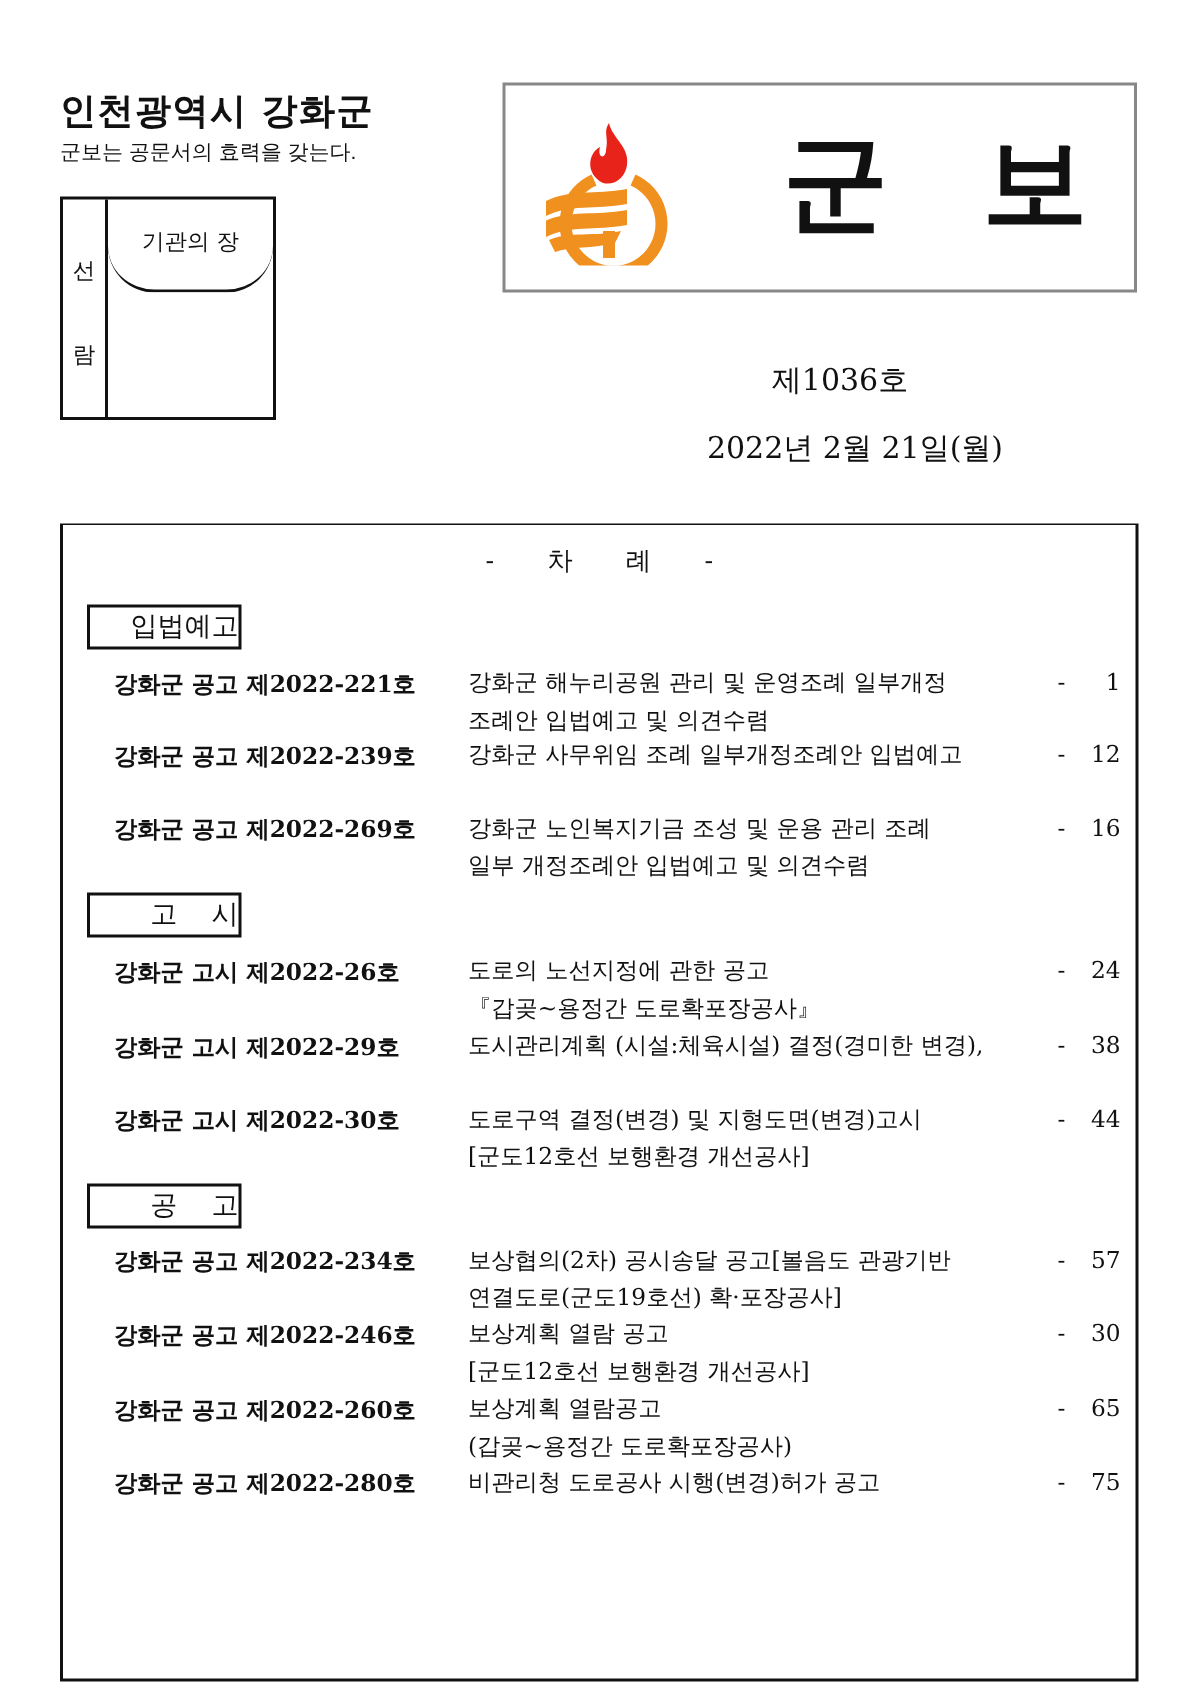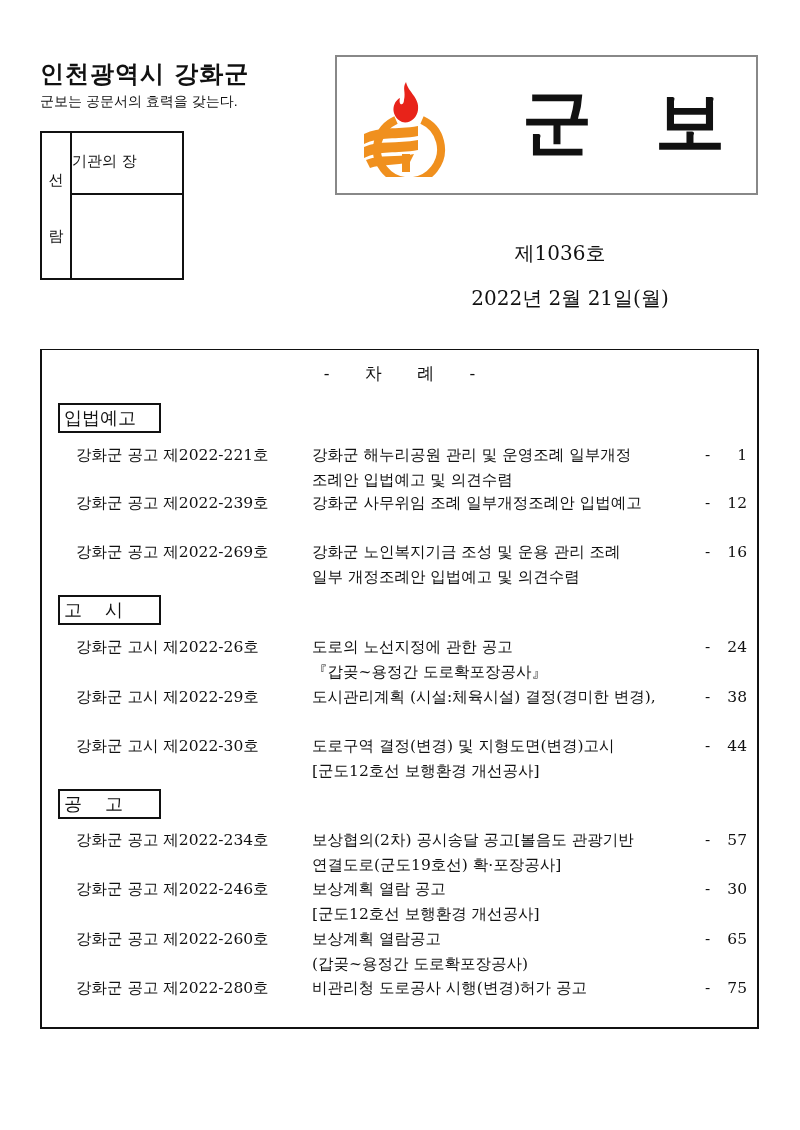--- a/index.html
+++ b/index.html
@@ -6,34 +6,34 @@
   body { width:800px; height:1130px; position:relative; overflow:hidden;
          font-family:"DejaVu Serif", serif; color:#111; }
   .abs { position:absolute; }
   .org-name { left:40px; top:58px; font-family:"DejaVu Sans", sans-serif; font-weight:bold; font-size:24px; letter-spacing:1px; }
   .org-sub { left:40px; top:93px; font-family:Liberation Sans, sans-serif; font-size:14px; }
   .review { left:40px; top:131px; width:144px; height:149px; border:2px solid #111; box-sizing:border-box; }
   .review .left { position:absolute; left:0; top:0; width:30px; height:100%; border-right:2px solid #111; box-sizing:border-box;
                   font-family:"DejaVu Sans", sans-serif; font-size:15px; }
   .review .left span { position:absolute; left:0; width:28px; text-align:center; }
   .review .r-top { position:absolute; left:30px; top:0; right:0; height:62px; border-bottom:2px solid #111; box-sizing:border-box;
-                   font-family:"DejaVu Sans", sans-serif; font-size:15px; text-align:left; line-height:56px; }
+                   font-family:"DejaVu Sans", sans-serif; font-size:15px; text-align:center; line-height:56px;border-radius:31px; }
   .review .r-bot { position:absolute; left:30px; top:62px; right:0; bottom:0; }
   .masthead { left:335px; top:55px; width:423px; height:140px; border:2px solid #888; box-sizing:border-box; }
   .masthead .logo { position:absolute; left:25px; top:25px; width:90px; height:95px; }
   .masthead .t1 { position:absolute; left:185px; top:20px; font-family:"DejaVu Sans", sans-serif; font-weight:bold; font-size:70px; line-height:90px; }
   .masthead .t2 { position:absolute; left:318px; top:20px; font-family:"DejaVu Sans", sans-serif; font-weight:bold; font-size:70px; line-height:90px; }
   .issue { left:480px; top:240px; width:160px; text-align:center; font-size:20px; }
   .date { left:440px; top:285px; width:260px; text-align:center; font-size:20px; }
-  .toc { left:40px; top:349px; width:719px; height:680px; border:2px solid #111; border-top-width:1px; box-sizing:border-box; }
+  .toc { left:40px; top:349px; width:719px; height:772px; border:2px solid #111; border-top-width:1px; box-sizing:border-box; }
   .toc-title { position:absolute; left:0; right:0; top:12px; text-align:center; font-size:17px; word-spacing:30px; }
   .sec { position:absolute; left:16px; width:103px; height:30px; border:2px solid #111; box-sizing:border-box;
-         font-family:"DejaVu Sans", sans-serif; font-size:18px; line-height:26px; padding-left:4px; }
+         font-family:"DejaVu Sans", sans-serif; font-size:18px; line-height:26px; padding-left:4px;text-align:right; }
   .entry { position:absolute; left:34px; right:10px; font-size:15.5px; line-height:25px; }
-  .entry .no { position:absolute; left:0; width:240px; white-space:nowrap; }
+  .entry .no { position:absolute; left:0; width:240px; white-space:nowrap;font-weight:bold; }
   .entry .desc { position:absolute; left:236px; width:400px; }
   .entry .dash { position:absolute; left:629px; }
   .entry .pg { position:absolute; right:0; width:40px; text-align:right; }
 </style>
 </head>
 <body>
 
 <div class="abs org-name">인천광역시 강화군</div>
 <div class="abs org-sub">군보는 공문서의 효력을 갖는다.</div>
 

